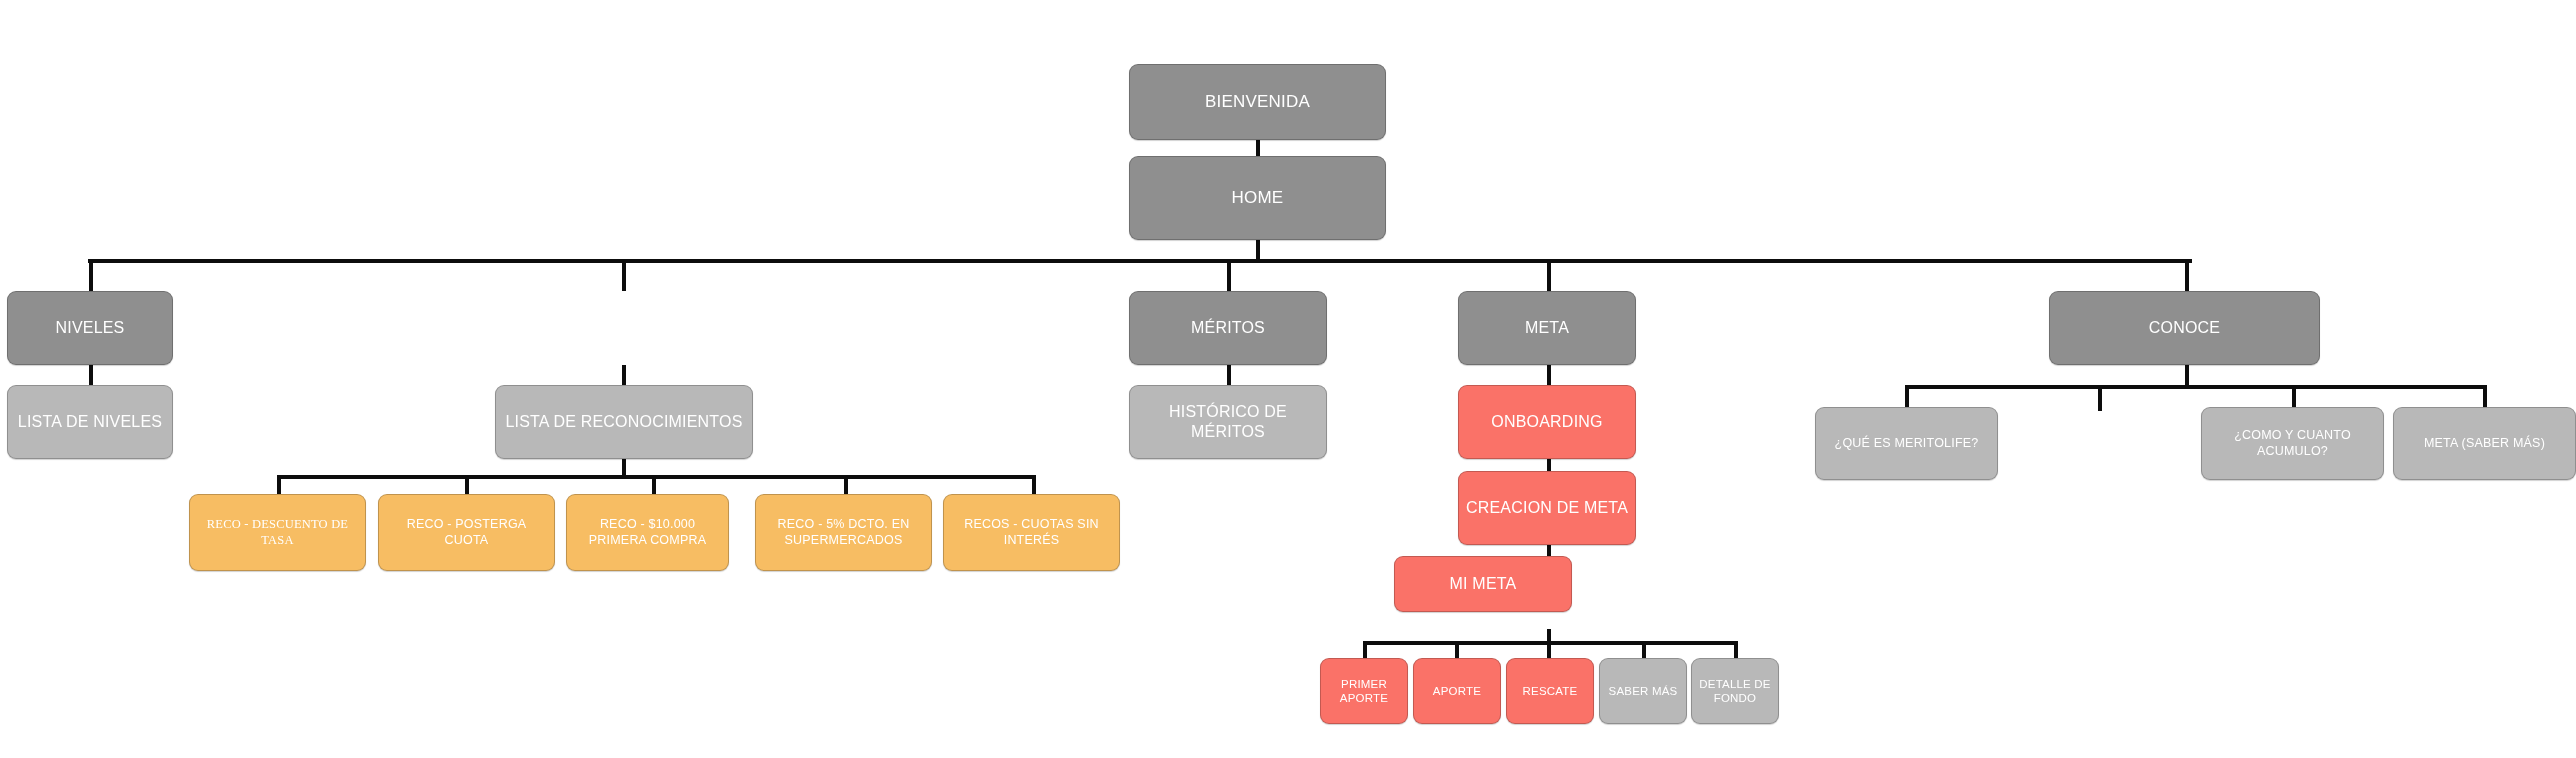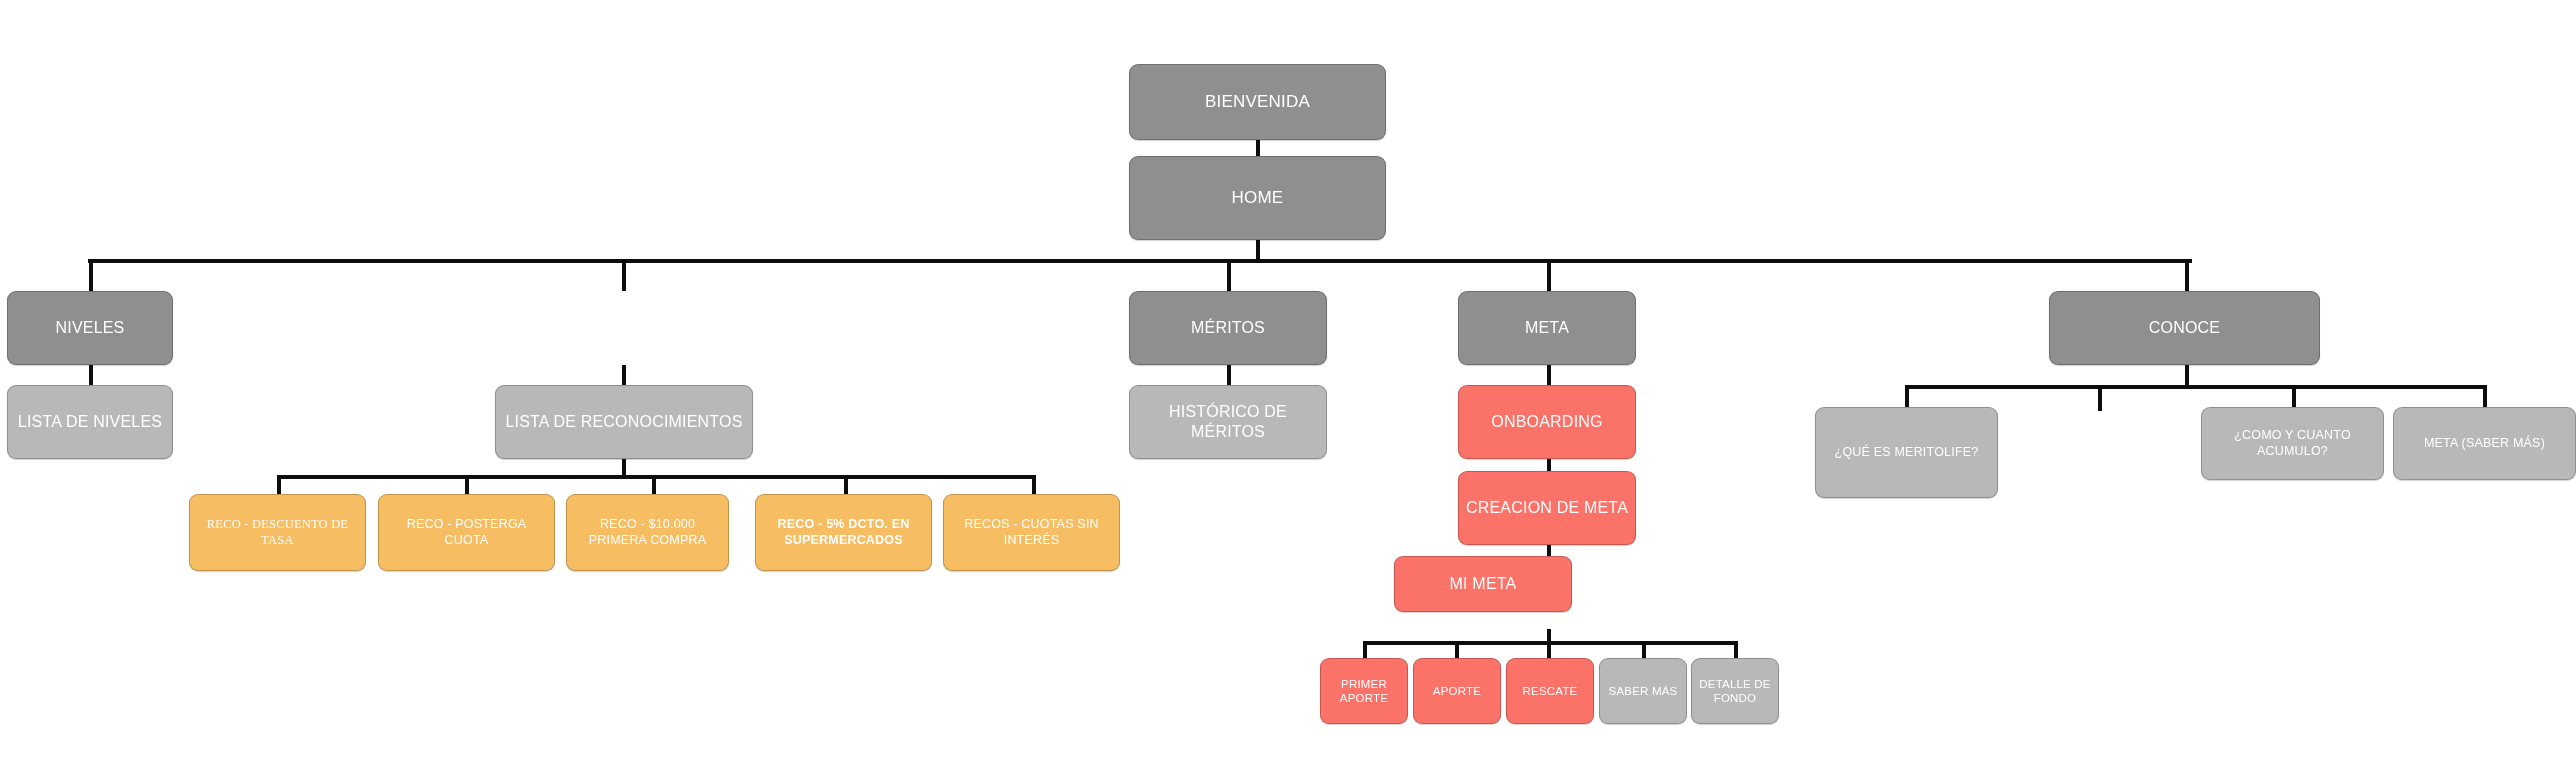--- a/index.html
+++ b/index.html
@@ -150,21 +150,21 @@
 
   <div class="node orange f-small" style="left:189px; top:494px; width:177px; height:77px;font-family:Liberation Serif, serif;">
     <span>RECO - DESCUENTO DE TASA</span>
   </div>
   <div class="node orange f-small" style="left:378px; top:494px; width:177px; height:77px;">
     <span>RECO - POSTERGA CUOTA</span>
   </div>
   <div class="node orange f-small" style="left:566px; top:494px; width:163px; height:77px;">
     <span>RECO - $10.000 PRIMERA COMPRA</span>
   </div>
-  <div class="node orange f-small" style="left:755px; top:494px; width:177px; height:77px;font-weight:bold;">
+  <div class="node orange f-small" style="left:755px; top:494px; width:177px; height:77px;">
     <span>RECO - 5% DCTO. EN SUPERMERCADOS</span>
   </div>
   <div class="node orange f-small" style="left:943px; top:494px; width:177px; height:77px;">
     <span>RECOS - CUOTAS SIN INTERÉS</span>
   </div>
 
   <div class="node red f-tiny" style="left:1320px; top:658px; width:88px; height:66px;">
     <span>PRIMER APORTE</span>
   </div>
   <div class="node red f-tiny" style="left:1413px; top:658px; width:88px; height:66px;">
@@ -173,21 +173,21 @@
   <div class="node red f-tiny" style="left:1506px; top:658px; width:88px; height:66px;">
     <span>RESCATE</span>
   </div>
   <div class="node gray-light f-tiny" style="left:1599px; top:658px; width:88px; height:66px;">
     <span>SABER MÁS</span>
   </div>
   <div class="node gray-light f-tiny" style="left:1691px; top:658px; width:88px; height:66px;">
     <span>DETALLE DE FONDO</span>
   </div>
 
-  <div class="node gray-light f-small" style="left:1815px; top:407px; width:183px; height:91px;">
+  <div class="node gray-light f-small" style="left:1815px; top:407px; width:183px; height:73px;">
     <span>¿QUÉ ES MERITOLIFE?</span>
   </div>
   <div class="node gray-light f-small" style="left:2201px; top:407px; width:183px; height:73px;">
     <span>¿COMO Y CUANTO ACUMULO?</span>
   </div>
   <div class="node gray-light f-small" style="left:2393px; top:407px; width:183px; height:73px;">
     <span>META (SABER MÁS)</span>
   </div>
 
 </div>

